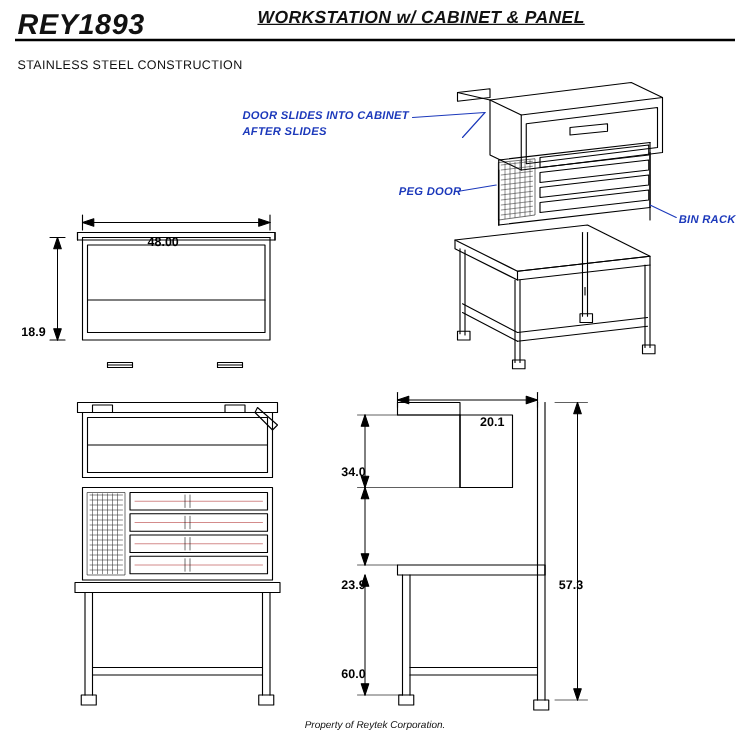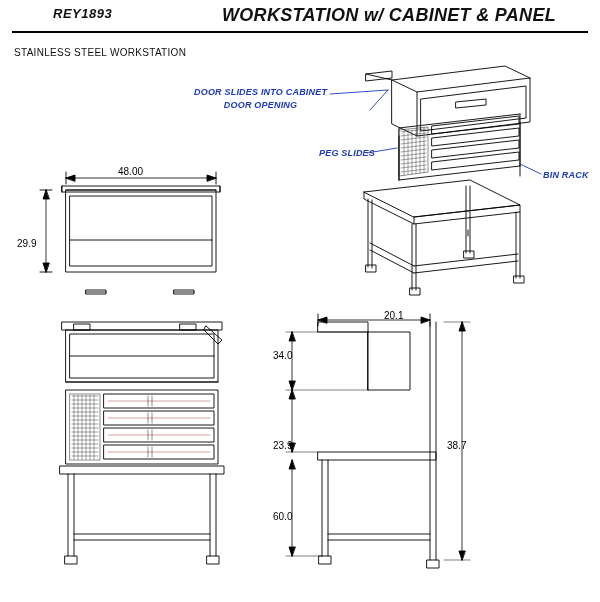--- a/index.html
+++ b/index.html
@@ -16,33 +16,33 @@
     width: 600px;
     height: 602px;
     overflow: hidden;
     background: #ffffff;
   }
   .abs { position: absolute; }
 
   
   #title-model {
     left: 14px; top: 6px;
-    font-size: 13px;
+    font-size: 23px;
     font-weight: bold;
     font-style: italic;
     letter-spacing: 0.5px;
-    margin-left: 39px;
   }
   #title-name {
-    left: 222px; top: 5px;
-    font-size: 18px;
+    left: 206px; top: 5px;
+    font-size: 14px;
     font-weight: bold;
     font-style: italic;
     letter-spacing: 0.3px;
     white-space: nowrap;
+    text-decoration: underline;
   }
   #title-rule {
     left: 12px; top: 31px;
     width: 576px; height: 2px;
     background: #000000;
   }
   #subtitle {
     left: 14px; top: 47px;
     font-size: 10px;
     letter-spacing: 0.3px;
@@ -60,53 +60,53 @@
   }
 
   
   .callout {
     font-size: 9px;
     font-style: italic;
     font-weight: bold;
     color: #1c39bb;
     letter-spacing: 0.2px;
     white-space: nowrap;
-    text-align: center;
   }
   #callout-door   { left: 194px; top: 86px; line-height: 13px; }
   #callout-peg    { left: 319px; top: 148px; }
   #callout-bin    { left: 543px; top: 170px; }
 
   
   .dim {
     font-size: 10px;
-    font-weight: normal;
+    font-weight: bold;
     color: #000;
     white-space: nowrap;
+    margin-top: 23px;
   }
   #dim-48   { left: 118px; top: 166px; }
   #dim-299  { left: 17px;  top: 238px; }
   #dim-150  { left: 384px; top: 310px; }
   #dim-181  { left: 273px; top: 350px; }
   #dim-239  { left: 273px; top: 440px; }
   #dim-300  { left: 273px; top: 511px; }
   #dim-720  { left: 447px; top: 440px; }
 
   svg { display: block; }
   #vec { position: absolute; left: 0; top: 0; }
 </style>
 </head>
 <body>
 
 <div id="sheet">
 
   <div class="abs" id="title-model">REY1893</div>
   <div class="abs" id="title-name">WORKSTATION w/ CABINET &amp; PANEL</div>
   <div class="abs" id="title-rule"></div>
-  <div class="abs" id="subtitle">STAINLESS STEEL WORKSTATION</div>
+  <div class="abs" id="subtitle">STAINLESS STEEL CONSTRUCTION</div>
 
   <svg id="vec" width="600" height="602" viewBox="0 0 600 602">
     <g fill="none" stroke="#000000" stroke-width="0.9" stroke-linejoin="round" stroke-linecap="round">
 
       <g>
 
         <path d="M392,80 L505,66 L530,78 L530,122 L417,136 L392,124 Z"></path>
         <path d="M392,80 L417,92 L530,78"></path>
         <path d="M417,92 L417,136"></path>
 
@@ -341,29 +341,30 @@
         <path d="M462,322 L462,560" stroke-width="0.8"></path>
         <path d="M462,322 L459,331 L465,331 Z" fill="#000"></path>
         <path d="M462,560 L459,551 L465,551 Z" fill="#000"></path>
       </g>
 
     </g>
   </svg>
 
   <div class="abs callout" id="callout-door">
     <div>DOOR SLIDES INTO CABINET</div>
-    <div>DOOR OPENING</div>
+    <div>AFTER SLIDES</div>
   </div>
-  <div class="abs callout" id="callout-peg">PEG SLIDES</div>
+  <div class="abs callout" id="callout-peg">PEG DOOR</div>
   <div class="abs callout" id="callout-bin">BIN RACK</div>
 
   <div class="abs dim" id="dim-48">48.00</div>
-  <div class="abs dim" id="dim-299">29.9</div>
+  <div class="abs dim" id="dim-299">18.9</div>
   <div class="abs dim" id="dim-150">20.1</div>
   <div class="abs dim" id="dim-181">34.0</div>
   <div class="abs dim" id="dim-239">23.9</div>
   <div class="abs dim" id="dim-300">60.0</div>
-  <div class="abs dim" id="dim-720">38.7</div>
+  <div class="abs dim" id="dim-720">57.3</div>
 
   <div class="abs" id="footer">
+    <div>Property of Reytek Corporation.</div>
   </div>
 
 </div>
 
 </body></html>

